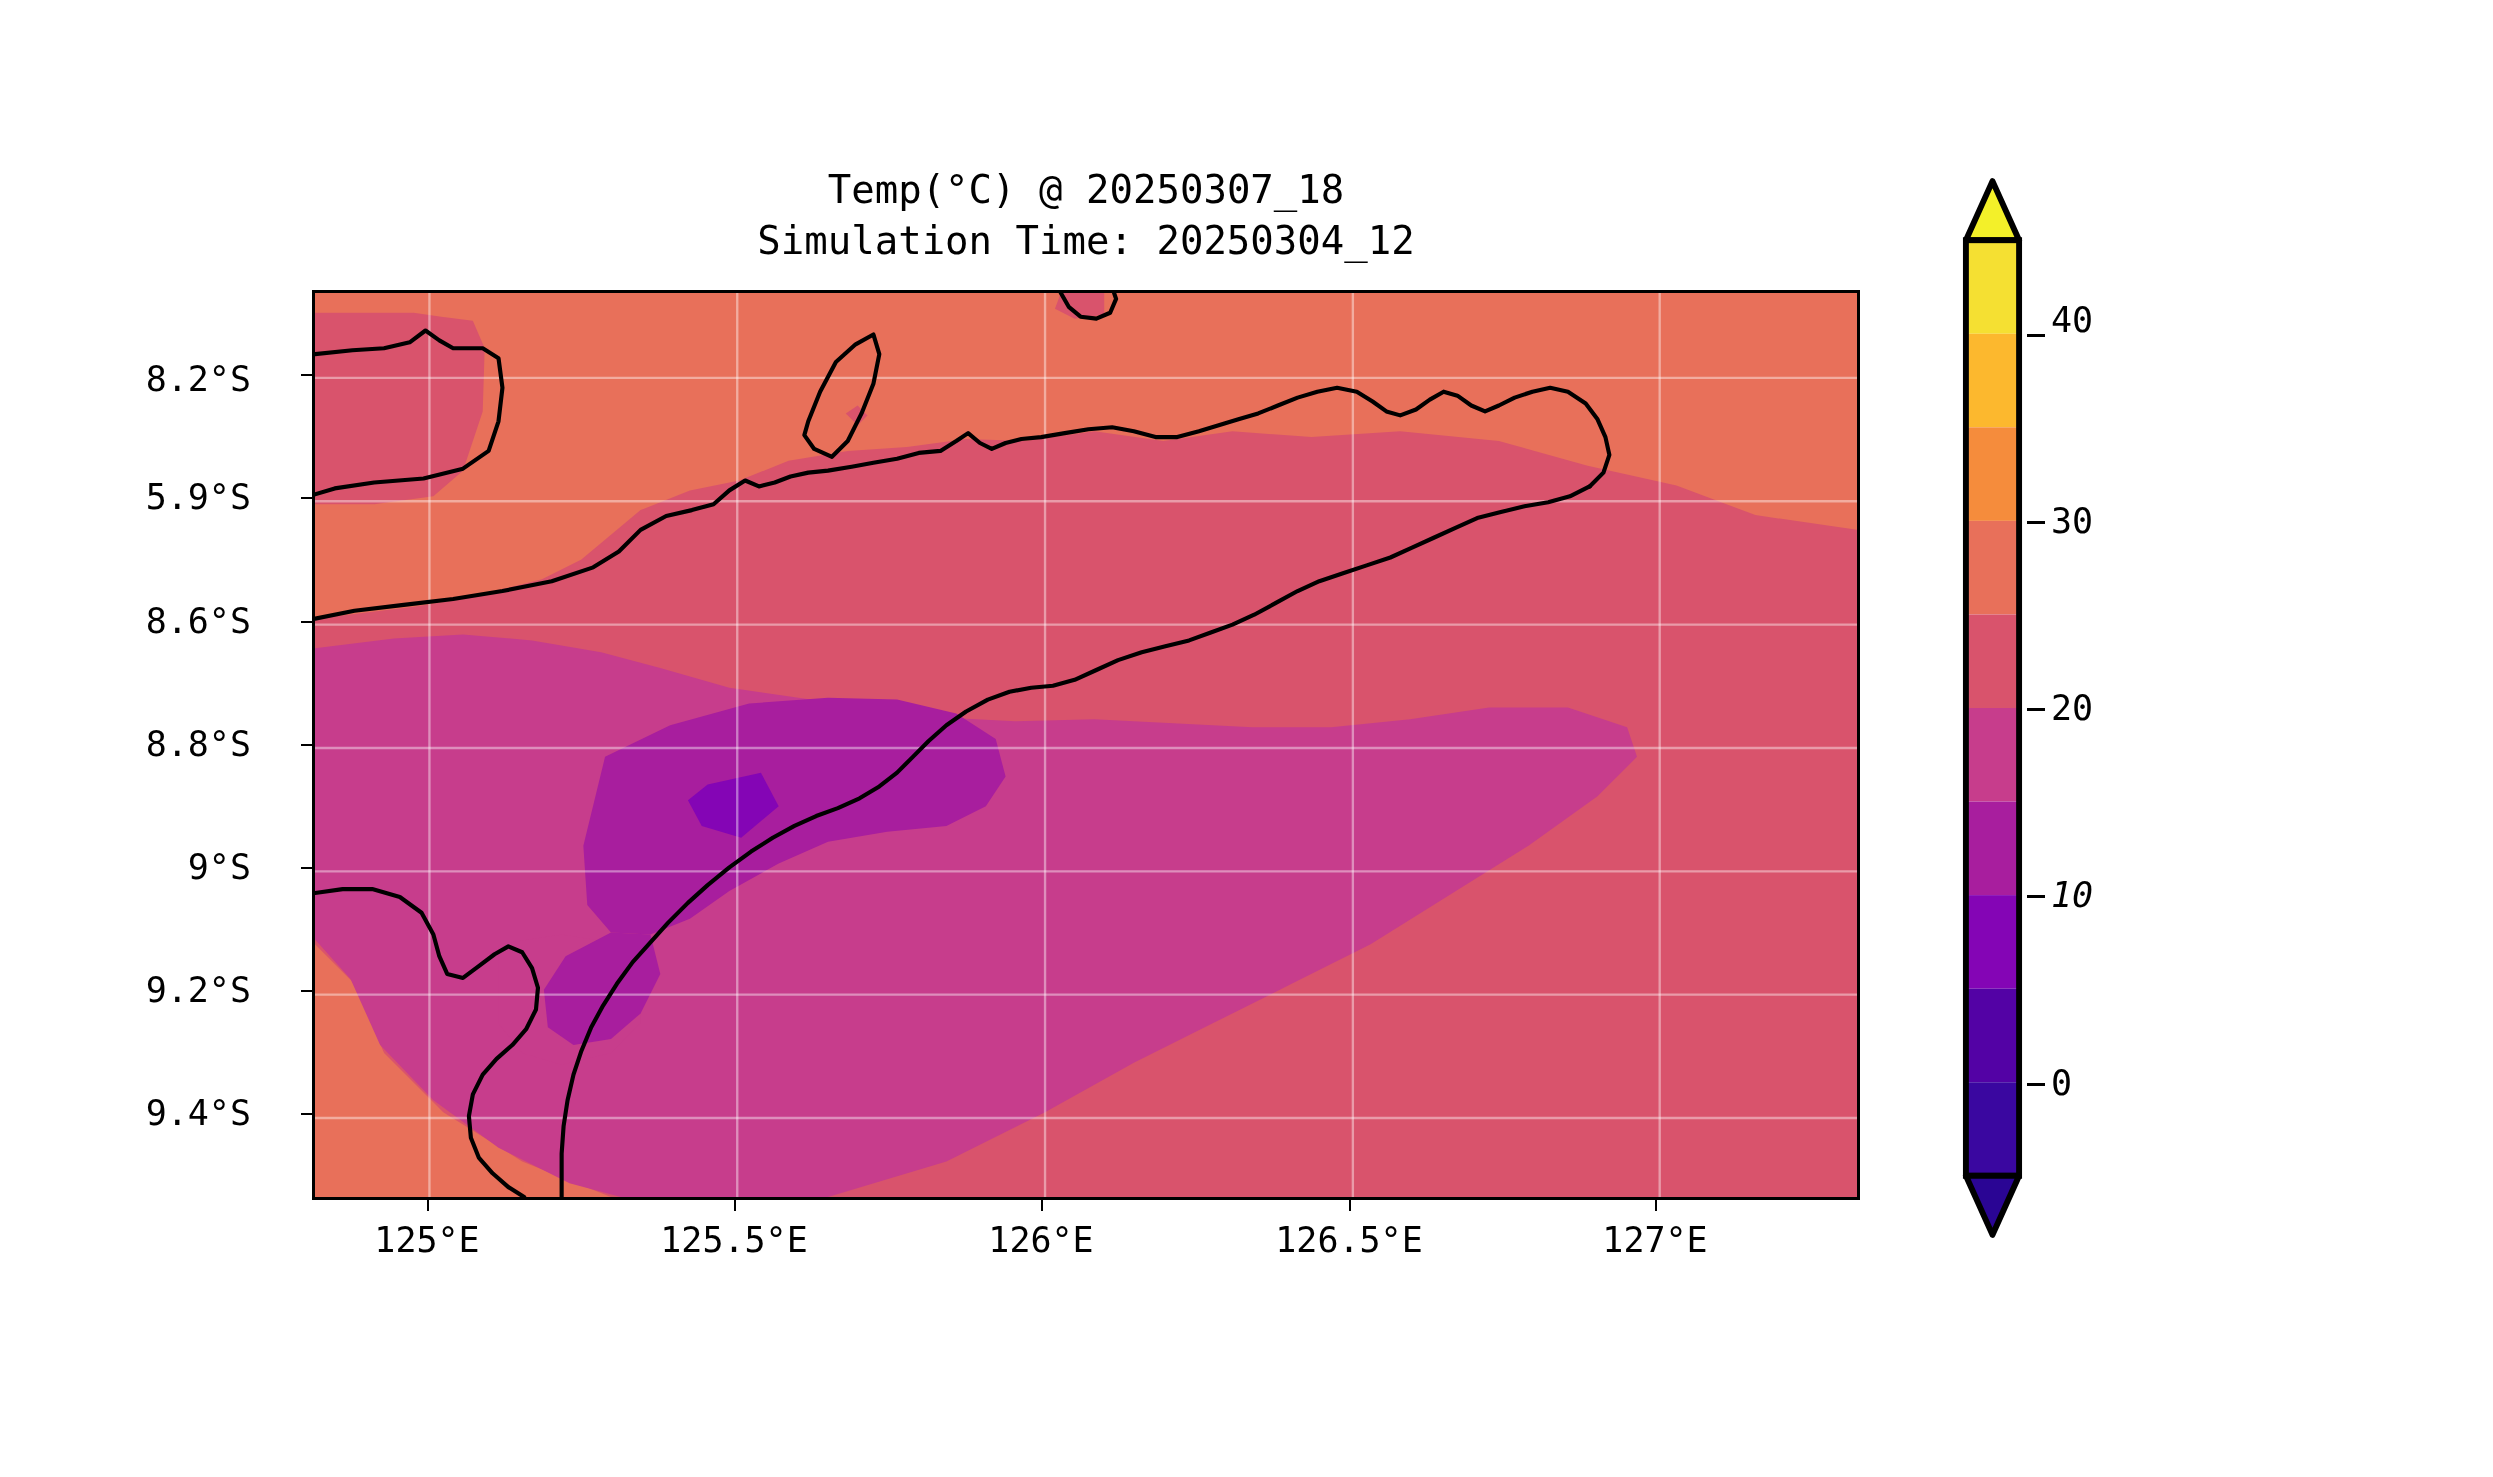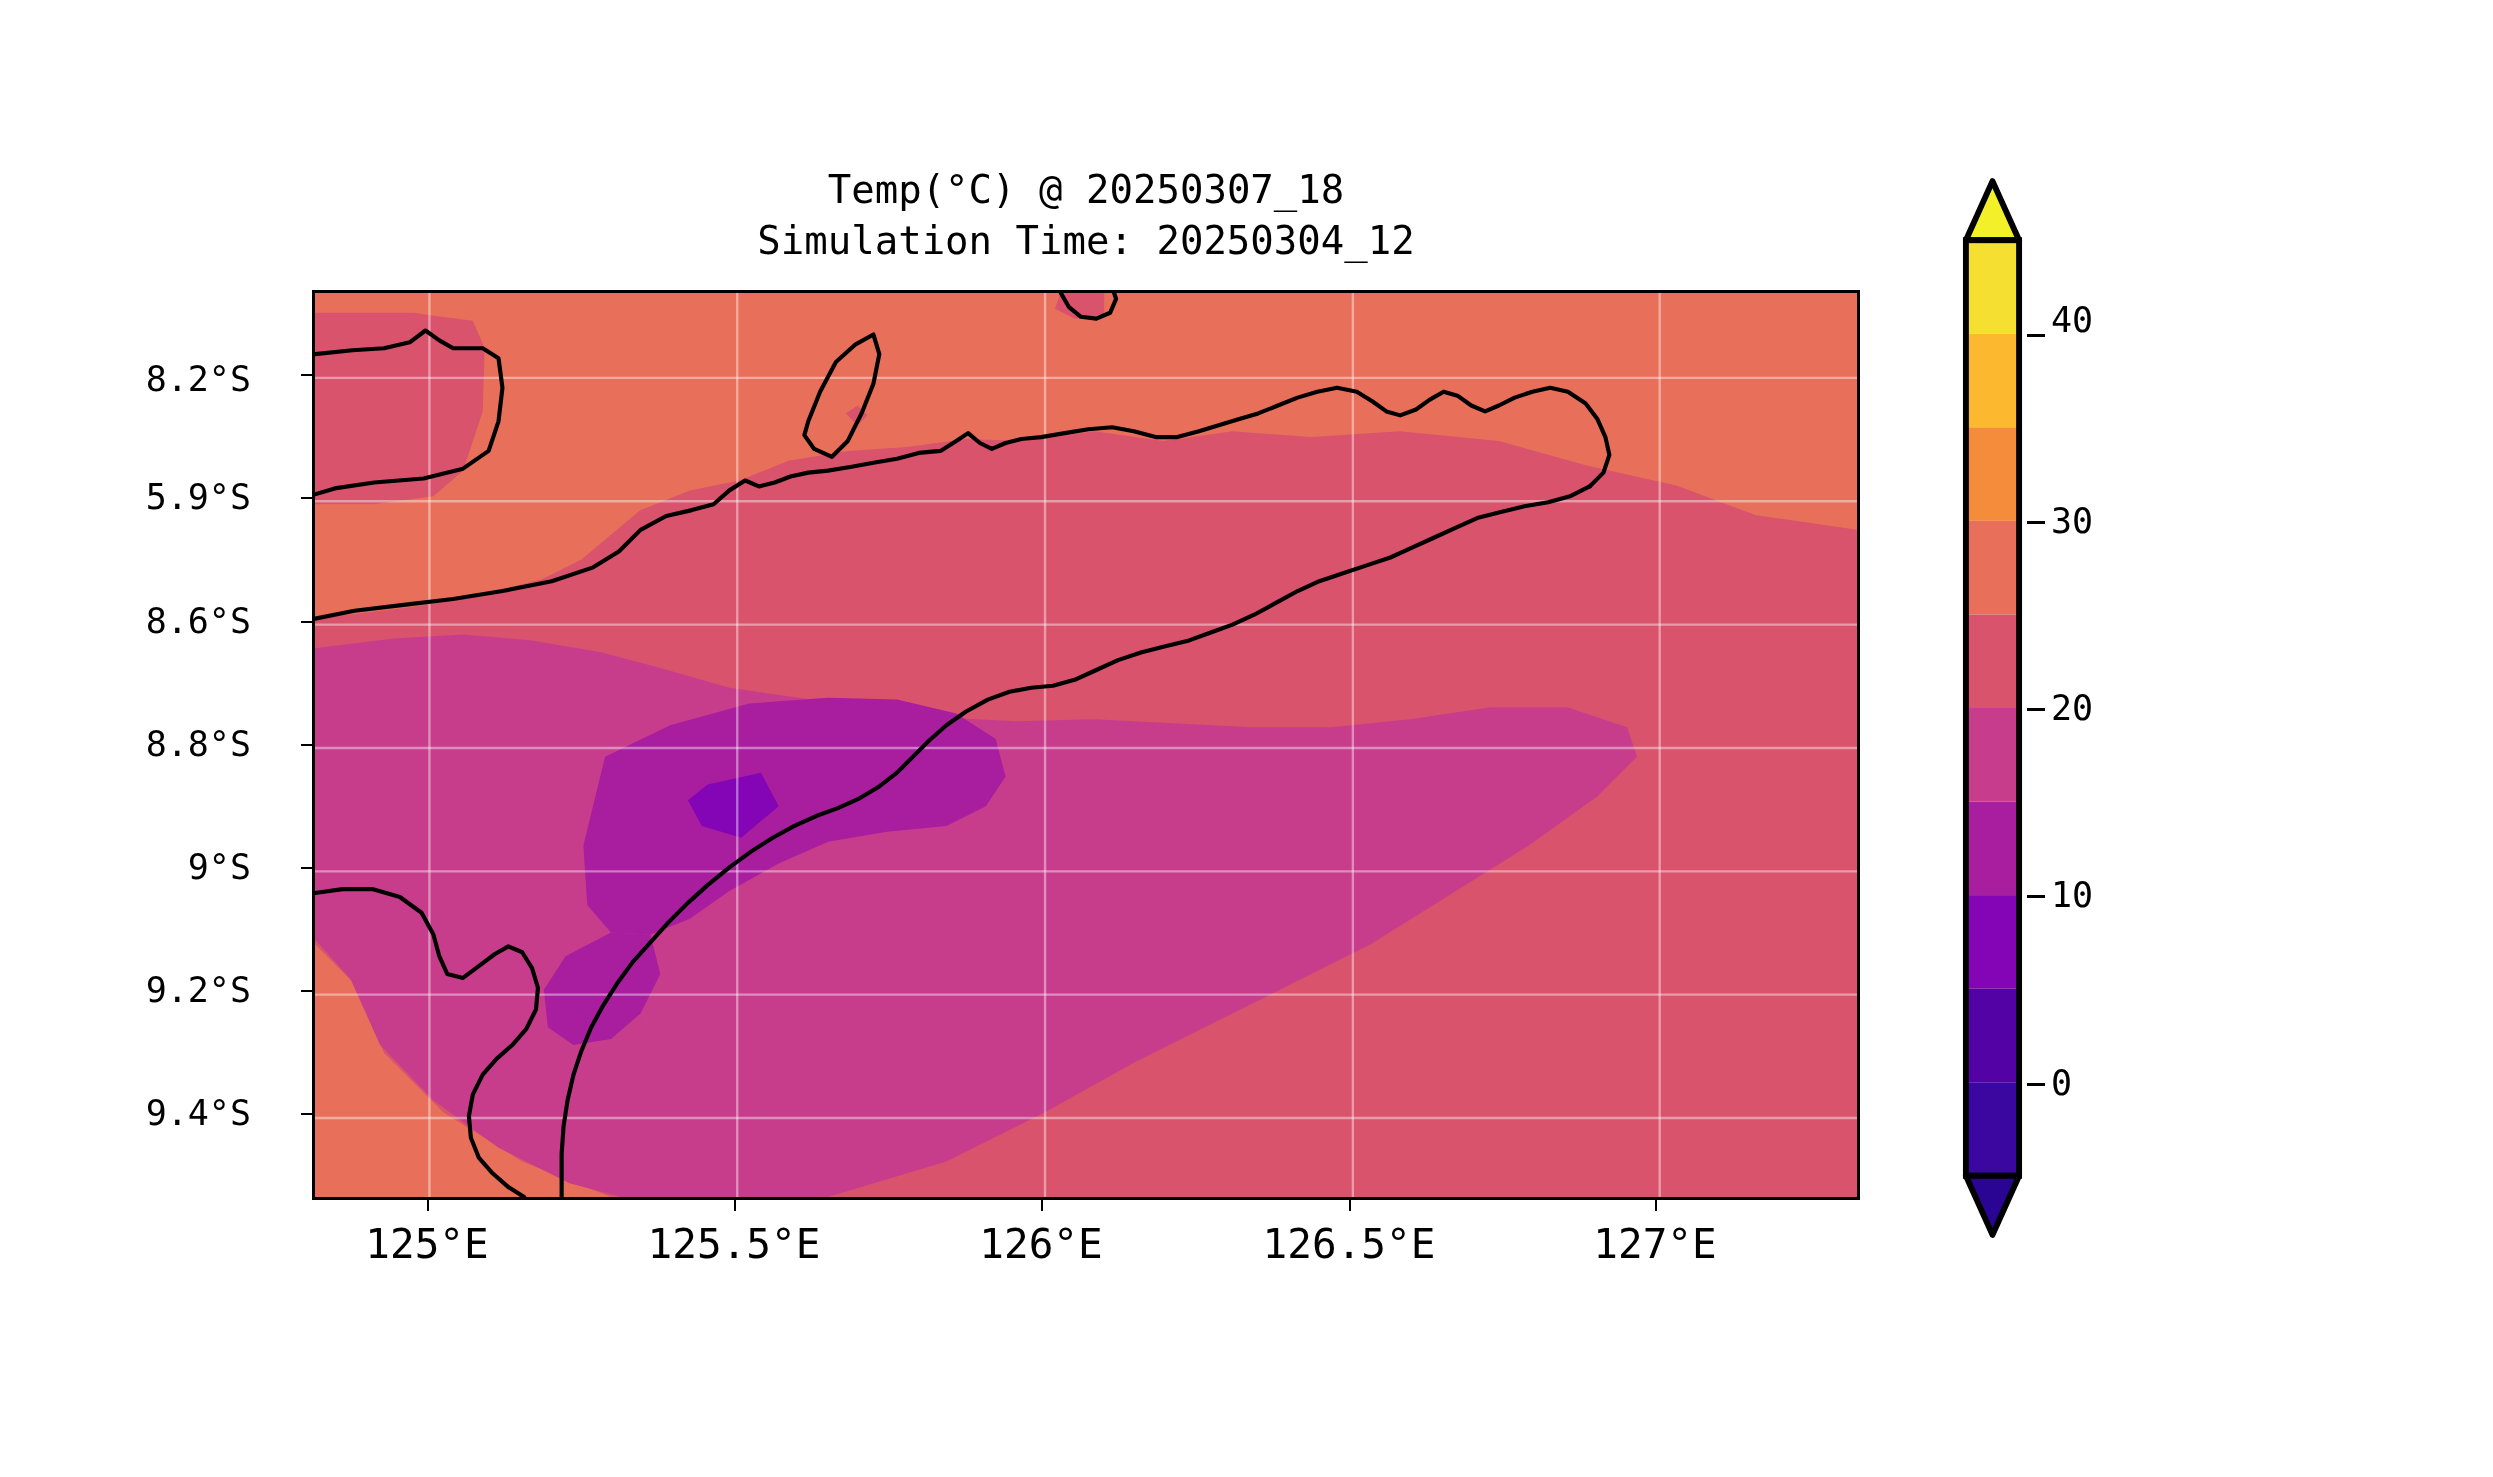--- a/index.html
+++ b/index.html
@@ -14,21 +14,21 @@
     font-family:"DejaVu Sans Mono","Liberation Mono",monospace;}
   #title-block div{white-space:pre;}
 
   
   #axes{position:absolute;left:312px;top:290px;width:1548px;height:910px;
         border:3.9px solid #000;box-sizing:border-box;overflow:hidden;background:#E8705A;}
   #map-canvas{position:absolute;left:0;top:0;width:100%;height:100%;display:block;}
 
   
   .xtick{position:absolute;top:1220px;transform:translateX(-50%);
-         font-size:41px;color:#000;white-space:nowrap;
+         font-size:35px;color:#000;white-space:nowrap;
          font-family:"DejaVu Sans Mono","Liberation Mono",monospace;}
   .ytick{position:absolute;right:2242px;transform:translateY(-50%);
          font-size:35px;color:#000;white-space:nowrap;text-align:right;
          font-family:"DejaVu Sans Mono","Liberation Mono",monospace;}
 
   .xtickmark{position:absolute;top:1200px;width:2px;height:10.8px;background:#000;}
   .ytickmark{position:absolute;left:301px;width:10.8px;height:2px;background:#000;}
 
   
   #colorbar-wrap{position:absolute;left:1960px;top:175px;width:65px;height:1066px;}
@@ -203,17 +203,17 @@
 
   <div class="cbtickmark" style="top:334px;"></div>
   <div class="cbtickmark" style="top:521px;"></div>
   <div class="cbtickmark" style="top:708px;"></div>
   <div class="cbtickmark" style="top:895px;"></div>
   <div class="cbtickmark" style="top:1083px;"></div>
 
   <div class="cbtick" style="top:320px;">40</div>
   <div class="cbtick" style="top:521px;">30</div>
   <div class="cbtick" style="top:708px;">20</div>
-  <div class="cbtick" style="top:895px;">10</div>
+  <div class="cbtick" style="top:895px;font-style:italic;">10</div>
   <div class="cbtick" style="top:1083px;">0</div>
 
 </div>
 
 
 </body></html>

